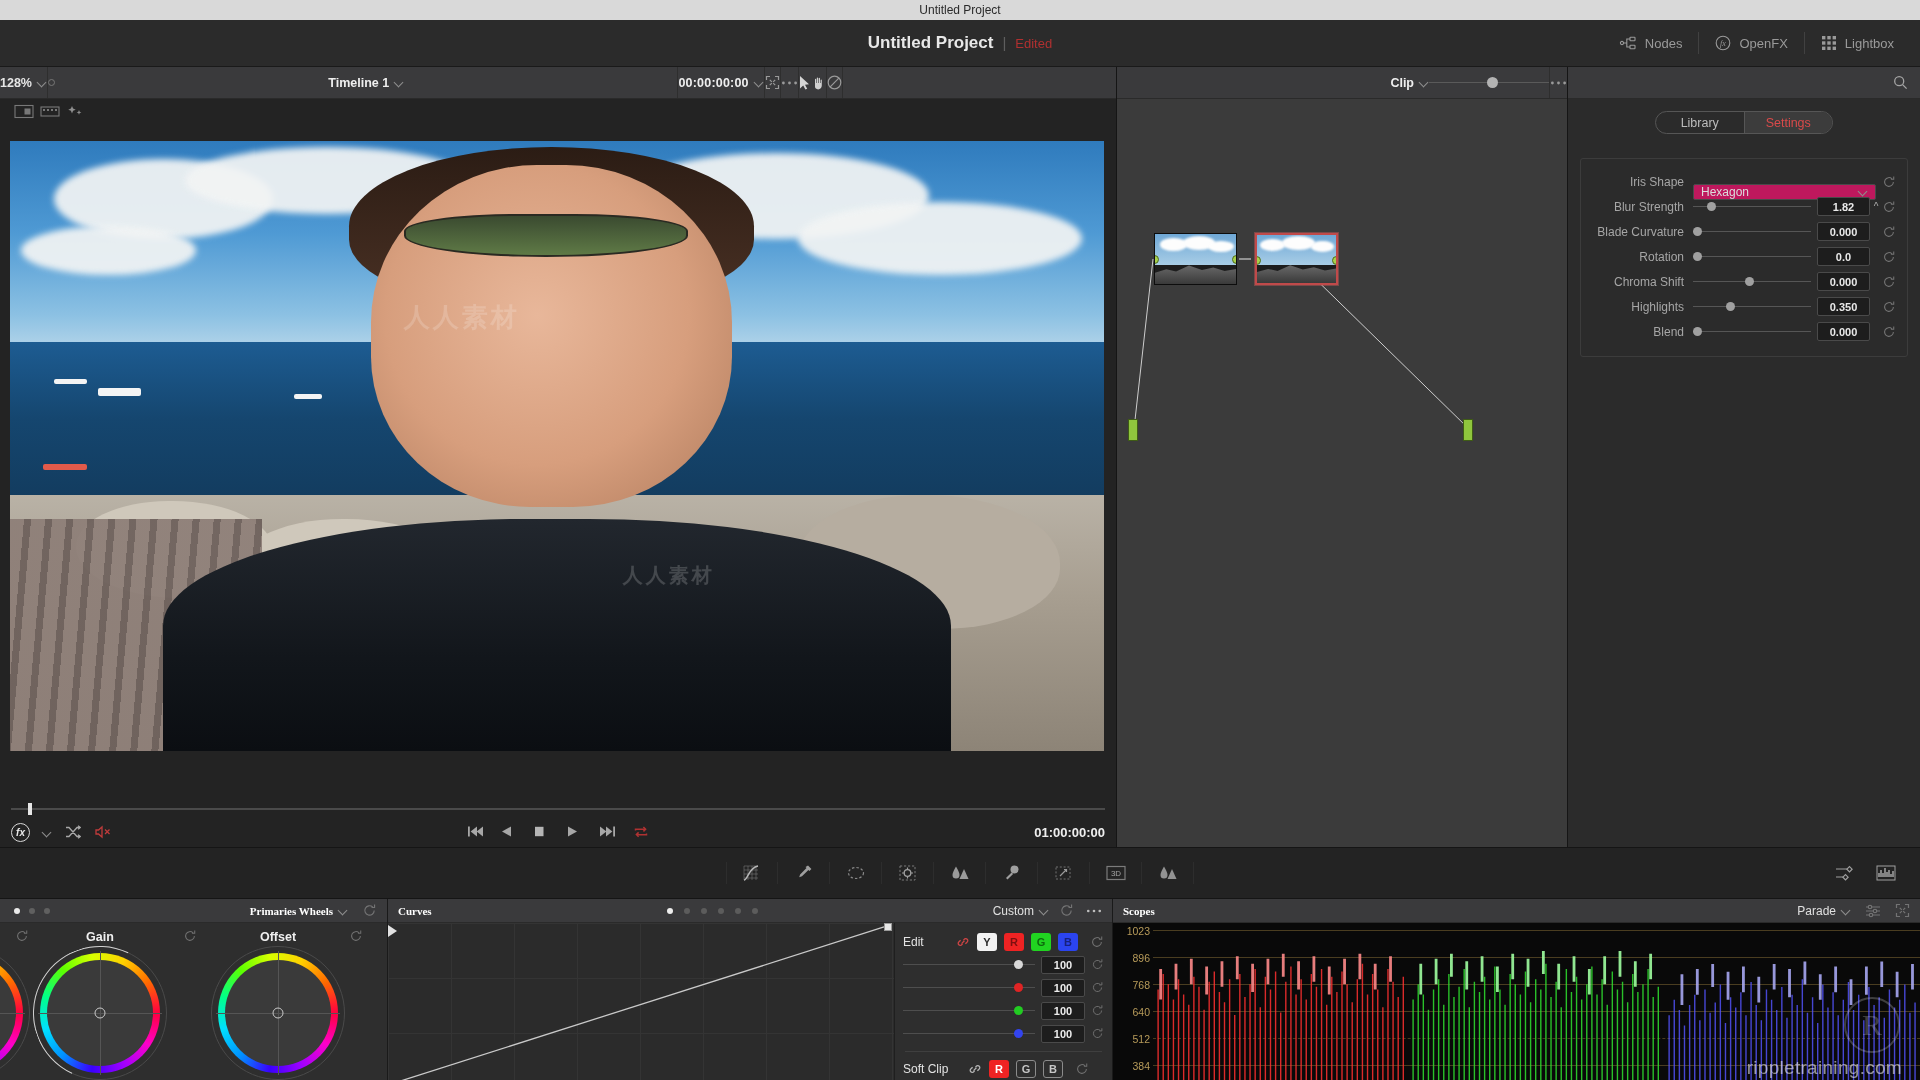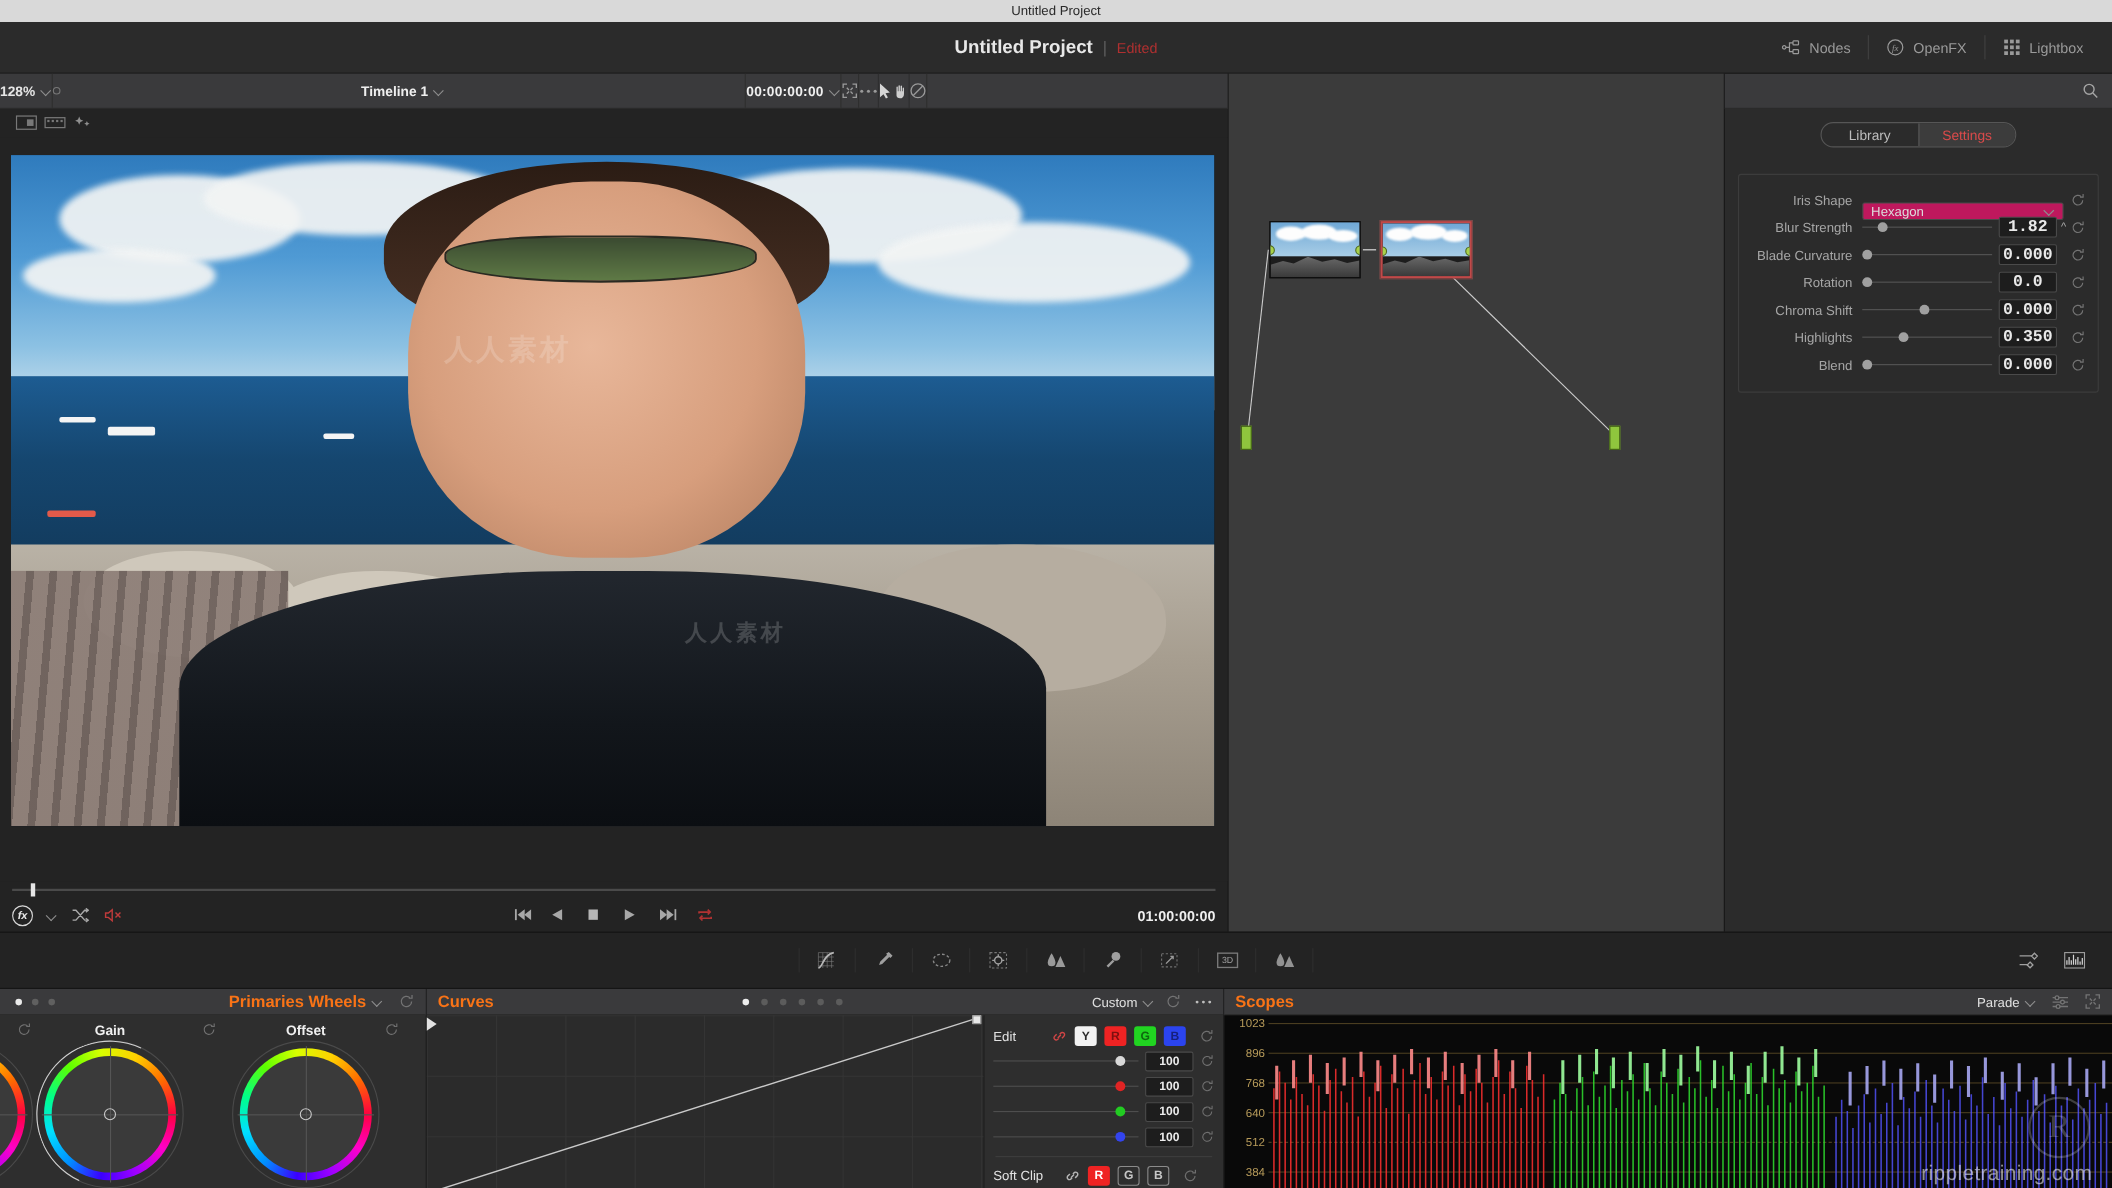--- a/index.html
+++ b/index.html
@@ -179,21 +179,21 @@
 
   .param-box { margin:14px 12px 0; border:1px solid #3c3c3c; border-radius:3px; padding:10px 0 12px; }
   .prow { display:flex; align-items:center; height:25px; padding:0 8px 0 0; }
   .plabel { width:112px; text-align:right; font-size:12px; color:#a6a6a6; padding-right:9px; }
   .pslider { flex:1; position:relative; height:18px; display:flex; align-items:center; }
   .ptrack { position:absolute; left:0; right:0; height:1.5px; background:#565656; }
   .pknob { position:absolute; width:9px; height:9px; border-radius:50%; background:#a0a0a0; }
   .pfield {
     width:53px; height:19px; background:#1d1d1d; border:1px solid #4a4a4a; border-radius:2px;
     display:flex; align-items:center; justify-content:center;
-    font-size:15px; font-weight:bold; color:#e9e9e9; margin-left:6px;font-family:Liberation Mono, monospace;
+    font-size:11px; font-weight:bold; color:#e9e9e9; margin-left:6px;
   }
   .pcaret { width:12px; text-align:center; color:#b0b0b0; font-size:10px; }
   .preset { width:17px; text-align:center; opacity:.65; }
   .pselect {
     flex:1; height:16px; background:#be185d; border:1px solid #4a4a4a; border-radius:2px;
     display:flex; align-items:center; padding:0 7px; font-size:12px; color:#dcdcdc;
     margin-right:6px;
     margin-top:20px;
   }
   .pselect .chev { margin-left:auto; }
@@ -209,21 +209,21 @@
          border-right:1px solid #323232; height:22px; opacity:.72; }
   .fxi:first-child { border-left:1px solid #323232; }
   .fxstrip-right { margin-left:auto; display:flex; align-items:center; gap:22px; padding-right:24px; }
 
   
   .bottom-row { display:flex; height:190px; }
   .panel-head {
     height:24px; background:#3a3a3c; display:flex; align-items:center;
     padding:0 10px; border-bottom:1px solid #2a2a2a; font-size:12px; color:#e0e0e0;
   }
-  .panel-title { font-weight:bold; color:#f97316; font-size:15px; }
+  .panel-title { font-weight:bold; color:#ffffff; font-size:11px;font-family:Liberation Serif, serif; }
 
   .wheels-panel { width:388px; background:#2e2e2e; border-right:1px solid #1a1a1a; }
   .wheel-dots { display:flex; gap:9px; align-items:center; margin-left:4px; }
   .wdot { width:6px; height:6px; border-radius:50%; background:#606060; }
   .wdot.on { background:#eaeaea; }
   .wheels-body { display:flex; height:166px; position:relative; overflow:hidden; }
   .wheel-cell { width:178px; position:relative; }
   .wheel-cell.clip-left { width:96px; margin-left:-85px; }
   .wheel-label { text-align:center; font-size:12.5px; font-weight:bold; color:#efefef;
                  padding-top:7px; }
@@ -546,20 +546,43 @@
                   <path d="M10.4 2l2.2 2.2-2.2 2.2M5.6 11.8L3.4 9.6l2.2-2.2"></path>
                 </g>
               </svg>
           </span>
         </div>
         <span class="tc-right">01:00:00:00</span>
       </div>
     </div>
 
     <div class="node-col">
+      <div class="node-toolbar">
+        <div style="flex:1"></div>
+        <div class="vt-cell">
+          <span class="timeline-name">Clip</span>
+          <span class="chev"></span>
+        </div>
+        <div class="vt-cell" style="width:120px">
+          <div style="position:relative;width:100%;height:14px;display:flex;align-items:center">
+            <div style="position:absolute;left:0;right:0;height:1.5px;background:#5a5a5a"></div>
+            <div style="position:absolute;left:48%;width:11px;height:11px;border-radius:50%;background:#b3b3b3"></div>
+          </div>
+        </div>
+        <div class="vt-div"></div>
+        <div class="vt-cell">
+          <svg width="17" height="6" viewBox="0 0 17 6">
+              <g fill="#9a9a9a">
+                <circle cx="2.4" cy="3" r="1.4"></circle>
+                <circle cx="8.5" cy="3" r="1.4"></circle>
+                <circle cx="14.6" cy="3" r="1.4"></circle>
+              </g>
+            </svg>
+        </div>
+      </div>
 
       <div class="node-canvas">
         <svg style="position:absolute;inset:0" width="451" height="590">
           <line x1="17" y1="330" x2="36" y2="160" stroke="#cdcdcd" stroke-width="1"></line>
           <line x1="178" y1="160" x2="352" y2="330" stroke="#cdcdcd" stroke-width="1"></line>
           <line x1="122" y1="160" x2="134" y2="160" stroke="#b9b9b9" stroke-width="1.4"></line>
         </svg>
 
         <div class="node" style="left:37px;top:134px">
           <div class="node-thumb">

